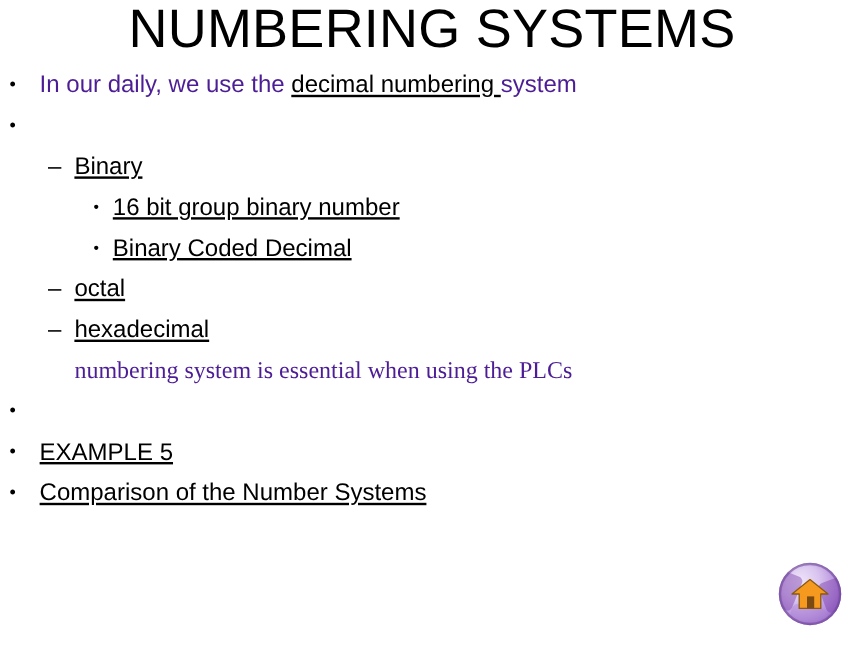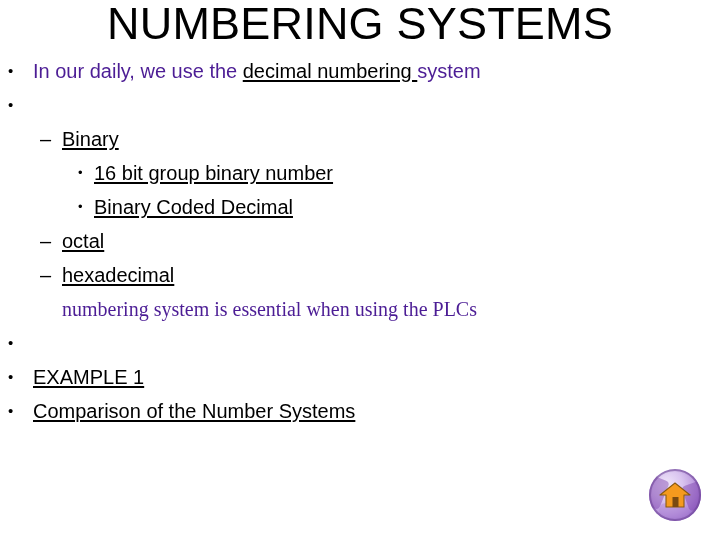--- a/index.html
+++ b/index.html
@@ -140,21 +140,21 @@
   <div class="body-block" id="body-block">
       <div class="line lvl1"><span class="bullet">•</span><span class="txt"><span class="plain">In our daily, we use the </span><span class="link">decimal numbering </span><span class="plain">system</span></span></div>
       <div class="line lvl1"><span class="bullet">•</span></div>
       <div class="line lvl2"><span class="bullet">–</span><span class="txt"><span class="link">Binary</span></span></div>
       <div class="line lvl3"><span class="bullet">•</span><span class="txt"><span class="link">16 bit group binary number</span></span></div>
       <div class="line lvl3"><span class="bullet">•</span><span class="txt"><span class="link">Binary Coded Decimal</span></span></div>
       <div class="line lvl2"><span class="bullet">–</span><span class="txt"><span class="link">octal</span></span></div>
       <div class="line lvl2"><span class="bullet">–</span><span class="txt"><span class="link">hexadecimal</span></span></div>
       <div class="line lvl2 nobullet"><span class="txt"><span class="plain">numbering system is essential when using the PLCs</span></span></div>
       <div class="line lvl1"><span class="bullet">•</span></div>
-      <div class="line lvl1"><span class="bullet">•</span><span class="txt"><span class="link">EXAMPLE 1</span></span></div>
+      <div class="line lvl1"><span class="bullet">•</span><span class="txt"><span class="link">EXAMPLE 5</span></span></div>
       <div class="line lvl1"><span class="bullet">•</span><span class="txt"><span class="link">Comparison of the Number Systems</span></span></div>
     </div>
 
   <div class="home-button" title="Home">
     <span class="facet f1"></span>
     <span class="facet f2"></span>
     <span class="facet f3"></span>
     <span class="ring"></span>
     <svg width="32" height="32" viewBox="0 0 32 32">
       <polygon points="16,4 31,16 25,16 25,28 7,28 7,16 1,16" fill="#f59a1e" stroke="#8a5a10" stroke-width="1.1" stroke-linejoin="round"></polygon>

